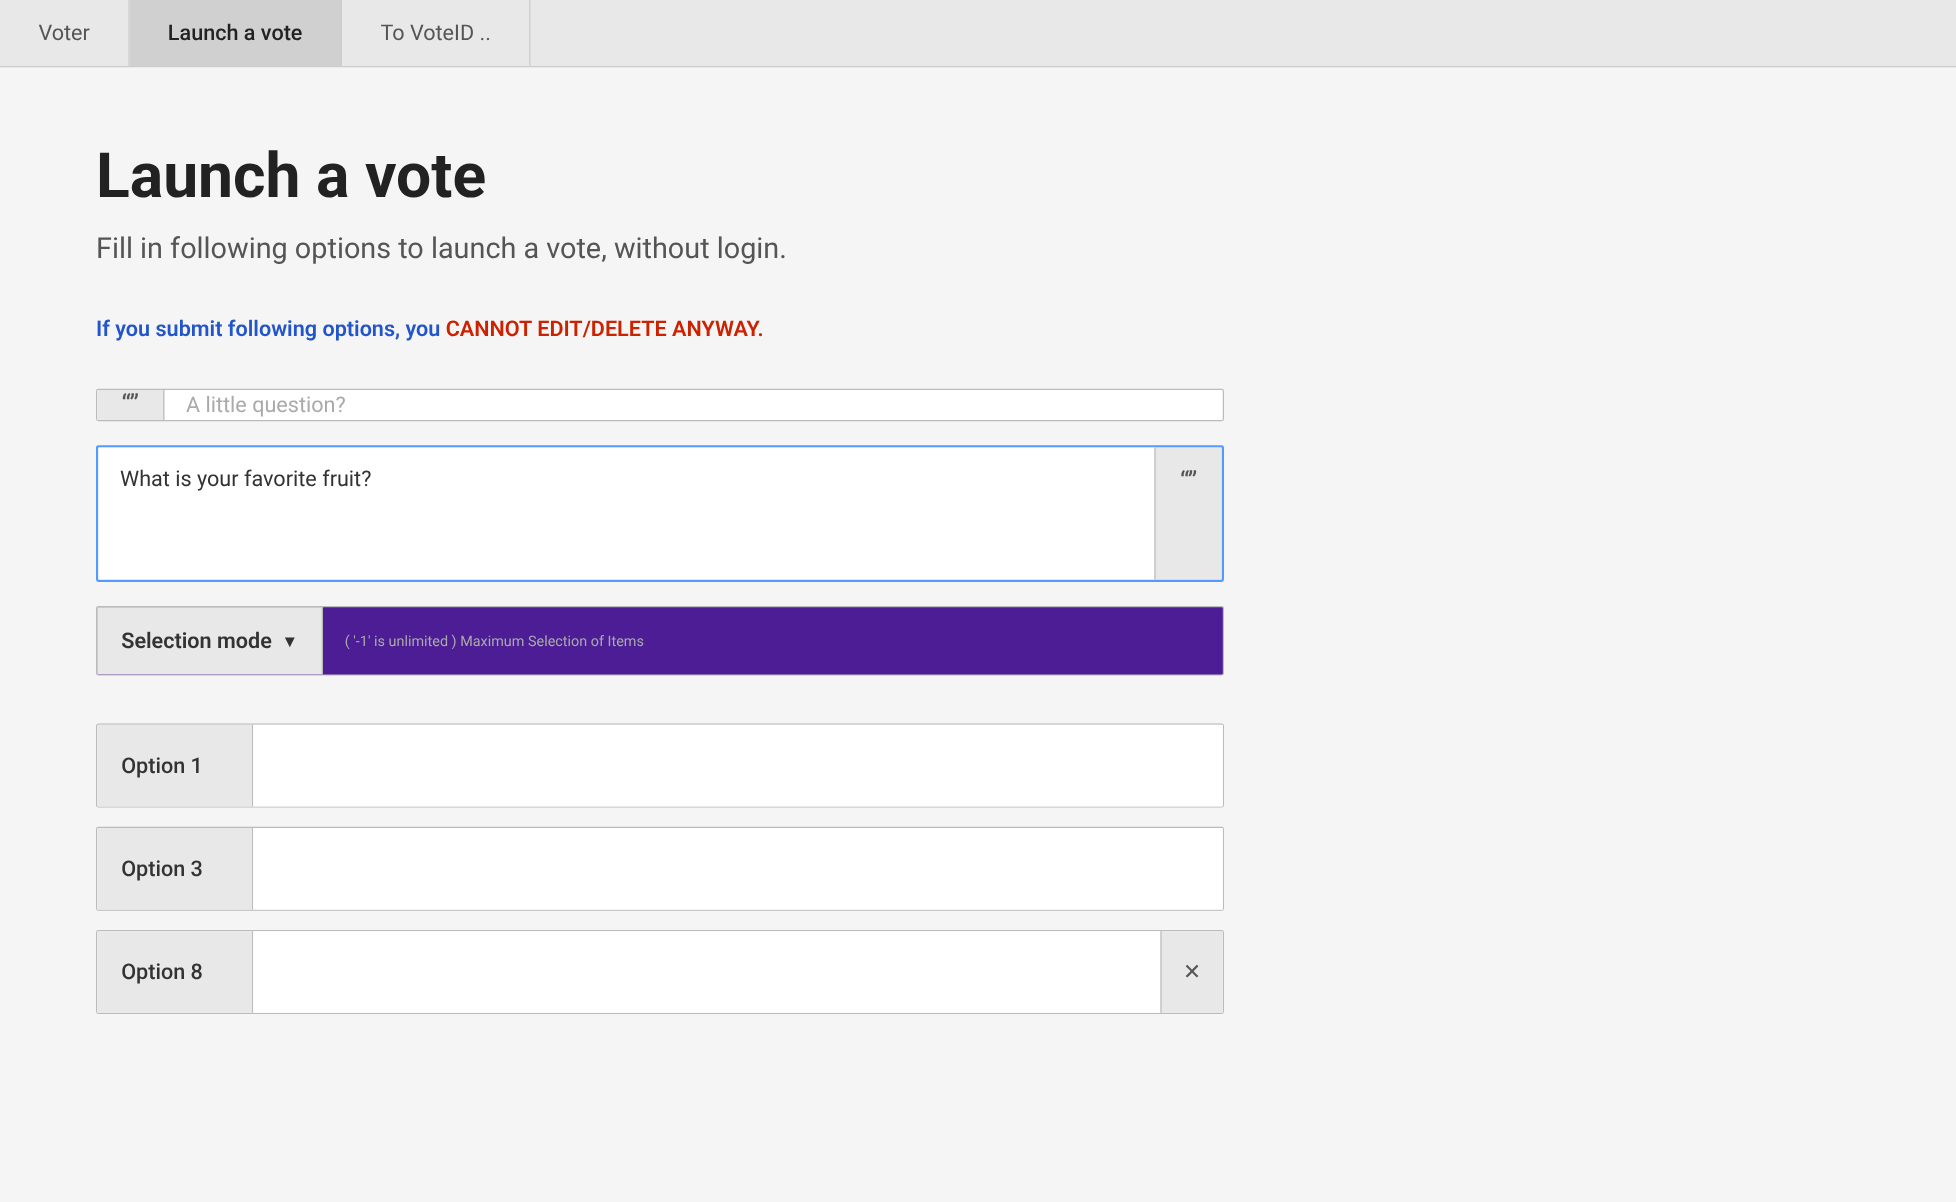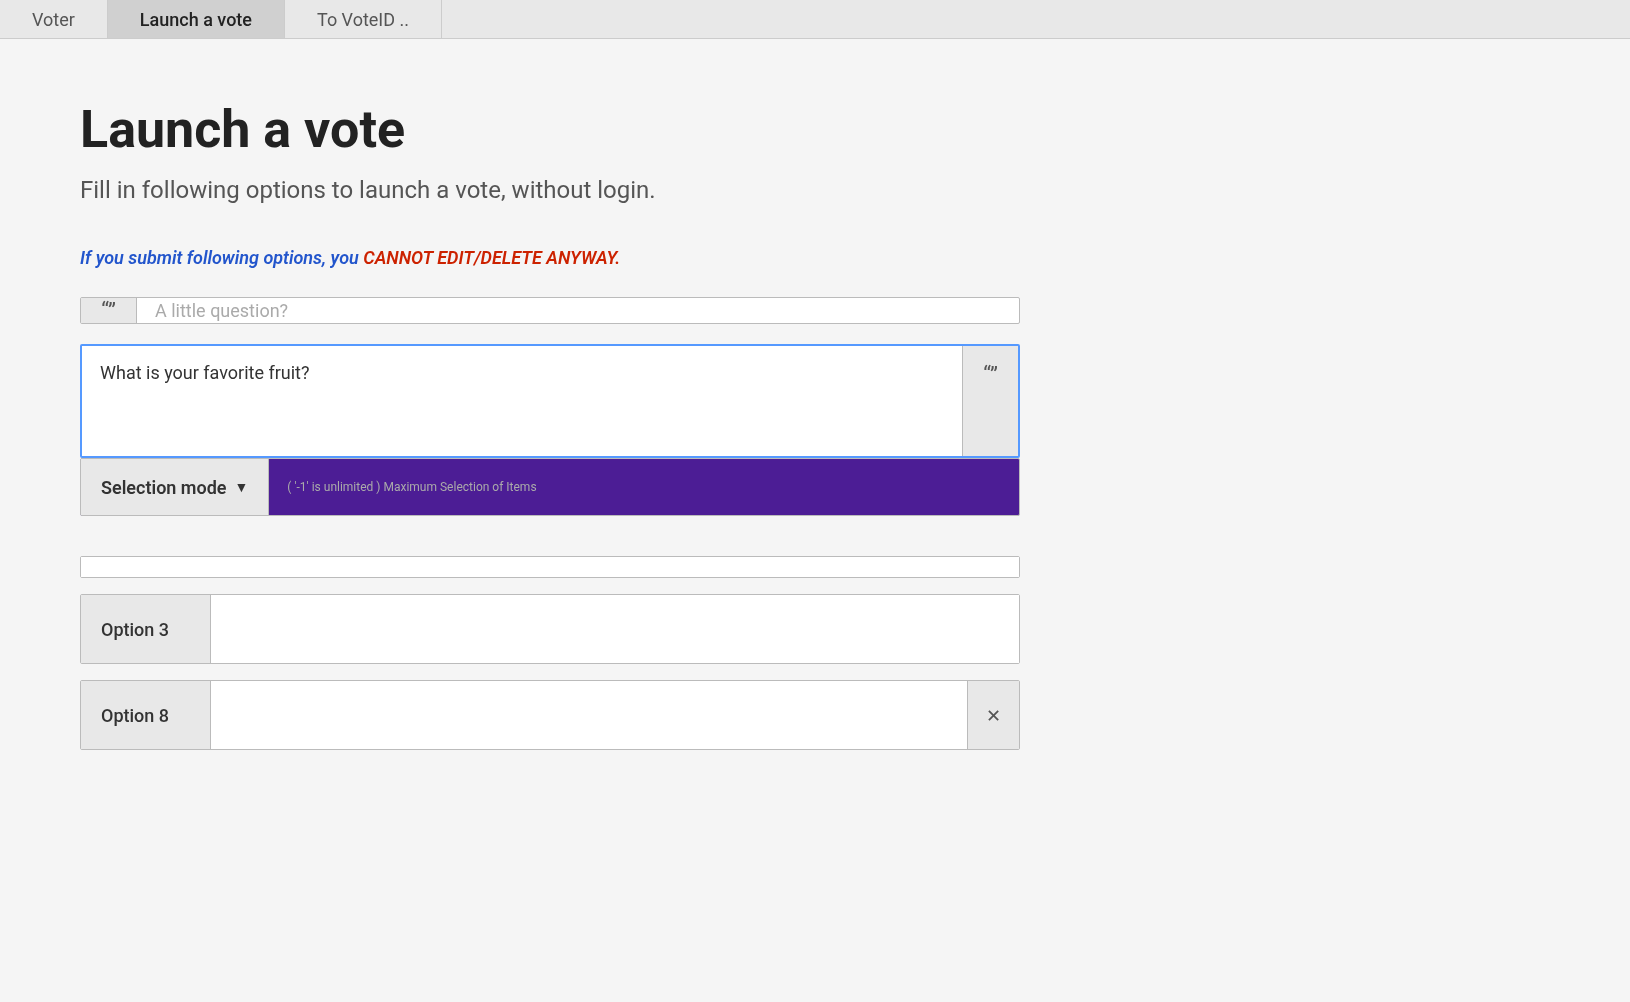--- a/index.html
+++ b/index.html
@@ -15,21 +15,21 @@
       width: 1630px;
       min-height: 1002px;
     }
 
     
     .tab-bar {
       background: #e8e8e8;
       display: flex;
       align-items: stretch;
       border-bottom: 1px solid #ccc;
-      height: 39px;
+      height: 56px;
     }
 
     .tab-item {
       display: flex;
       align-items: center;
       padding: 0 32px;
       font-size: 18px;
       color: #555;
       cursor: pointer;
       border-right: 1px solid #ccc;
@@ -58,22 +58,21 @@
     .page-subtitle {
       font-size: 24px;
       color: #555;
       margin-bottom: 43px;
     }
 
     .warning-text {
       font-size: 18px;
       color: #2255cc;
       font-weight: 600;
-      margin-bottom: 29px;
-      font-style: italic;
+      margin-bottom: 39px;
     }
 
     .warning-text .cannot {
       color: #cc2200;
     }
 
     
     .input-row {
       display: flex;
       align-items: stretch;
@@ -103,20 +102,21 @@
       display: flex;
       align-items: center;
     }
 
     
     .textarea-row {
       display: flex;
       align-items: stretch;
       border: 2px solid #5599ff;
       background: #fff;
+      margin-bottom: 20px;
       border-radius: 2px;
     }
 
     .textarea-main {
       flex: 1;
       padding: 16px 18px;
       font-size: 18px;
       color: #333;
       min-height: 110px;
       resize: none;
@@ -257,20 +257,21 @@
 
   <div class="selection-row">
     <div class="selection-btn">
       <span>Selection mode</span>
       <span class="chevron-icon">▼</span>
     </div>
     <div class="selection-placeholder">( '-1' is unlimited ) Maximum Selection of Items</div>
   </div>
 
   <div class="option-row">
+    <div class="option-label">Option 1</div>
     <input class="option-input" type="text" value="" style="">
   </div>
 
   <div class="option-row">
     <div class="option-label">Option 3</div>
     <input class="option-input" type="text" value="" style="">
   </div>
 
   <div class="option-row">
     <div class="option-label">Option 8</div>

